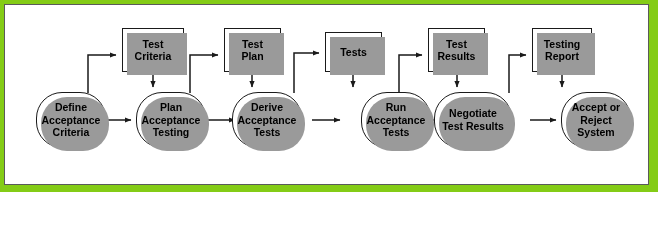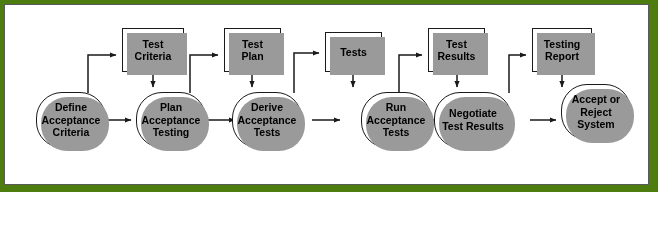--- a/index.html
+++ b/index.html
@@ -1,18 +1,18 @@
 <!DOCTYPE html>
 <html><head>
 <meta charset="utf-8">
 <style>
   html,body{margin:0;padding:0;background:#ffffff;}
   body{width:658px;height:192px;overflow:hidden;
        font-family:"Liberation Sans","DejaVu Sans",sans-serif;}
-  #stage{position:relative;width:658px;height:192px;background:#4d7c0f;}
+  #stage{position:relative;width:658px;height:192px;background:#84cc16;}
 
   
   #frame{position:absolute;left:4px;top:4px;width:645px;height:181px;
          box-sizing:border-box;border:1.5px solid #5a5a5a;background:#ffffff;}
 
   #canvas{position:absolute;left:0;top:0;width:658px;height:192px;}
 
   
   .artifact{position:absolute;box-sizing:border-box;
             border:1.5px solid #1a1a1a;background:#ffffff;
@@ -119,18 +119,18 @@
   <div class="node" style="left:361px;top:92px;width:70px;height:56px;">
     <span class="nbox-shadow"></span>
     <span class="nlabel">Run<br>Acceptance<br>Tests</span>
   </div>
 
   <div class="node" style="left:434px;top:92px;width:78px;height:56px;">
     <span class="nbox-shadow"></span>
     <span class="nlabel">Negotiate<br>Test Results</span>
   </div>
 
-  <div class="node" style="left:561px;top:84px;width:70px;height:56px;">
+  <div class="node" style="left:561px;top:92px;width:70px;height:56px;">
     <span class="nbox-shadow"></span>
     <span class="nlabel">Accept or<br>Reject<br>System</span>
   </div>
 
 </div>
 
 </body></html>

